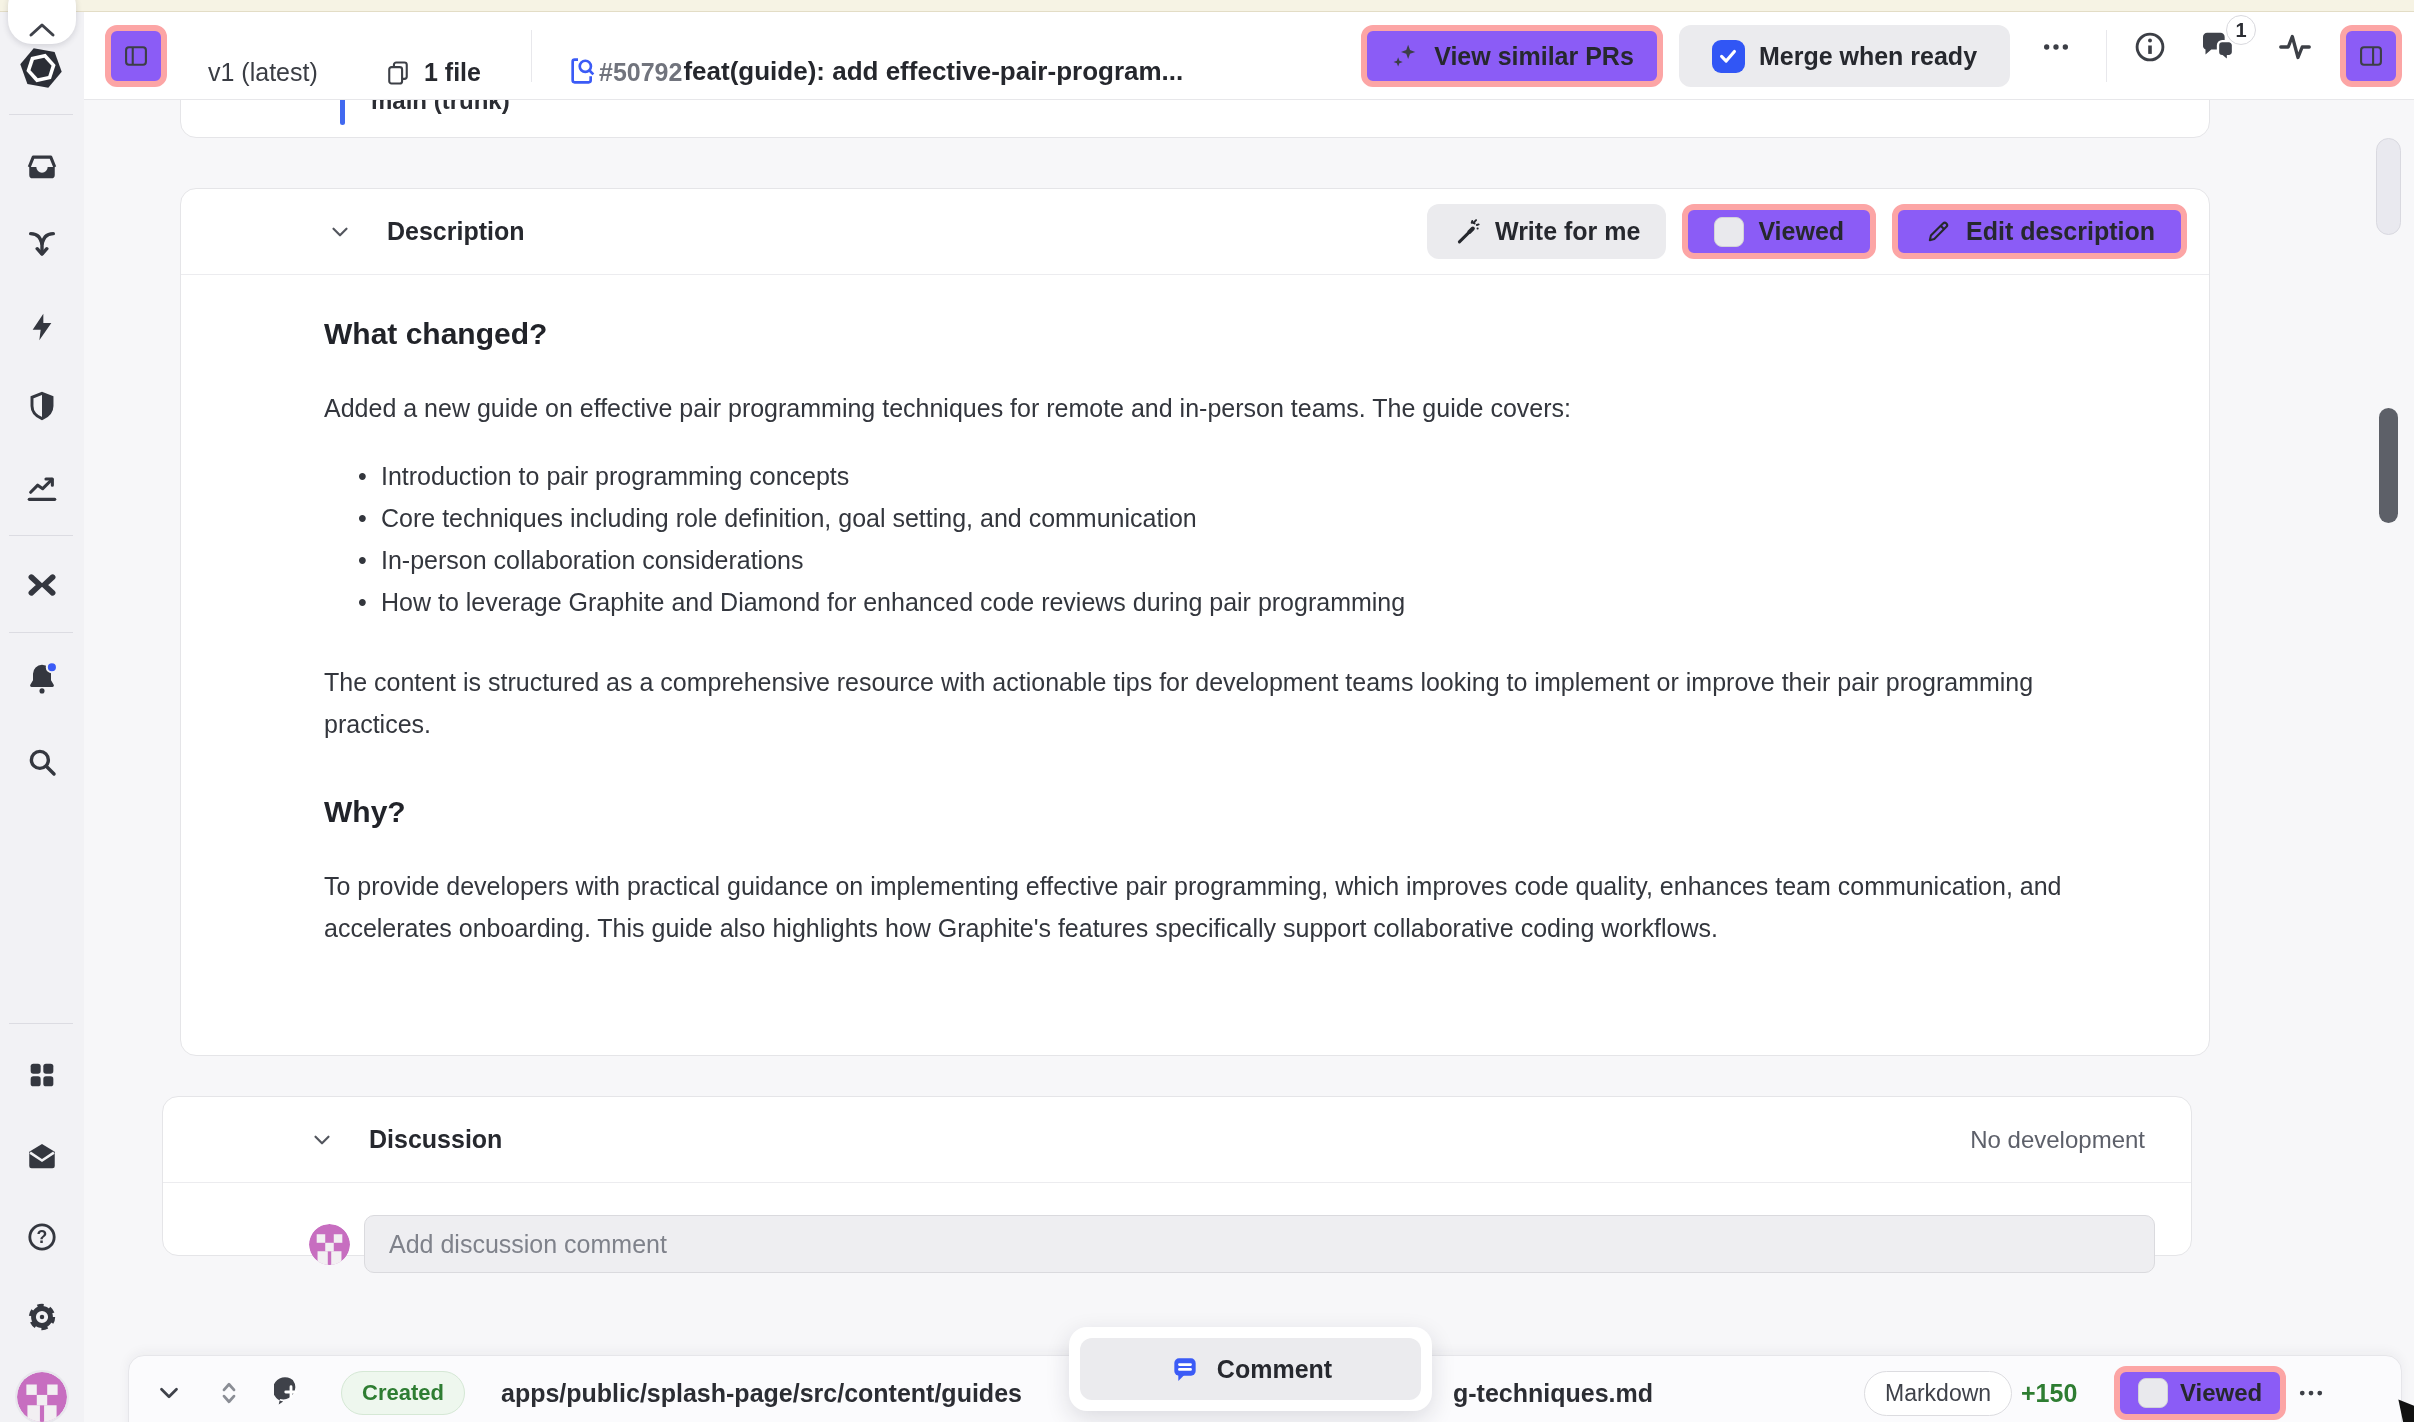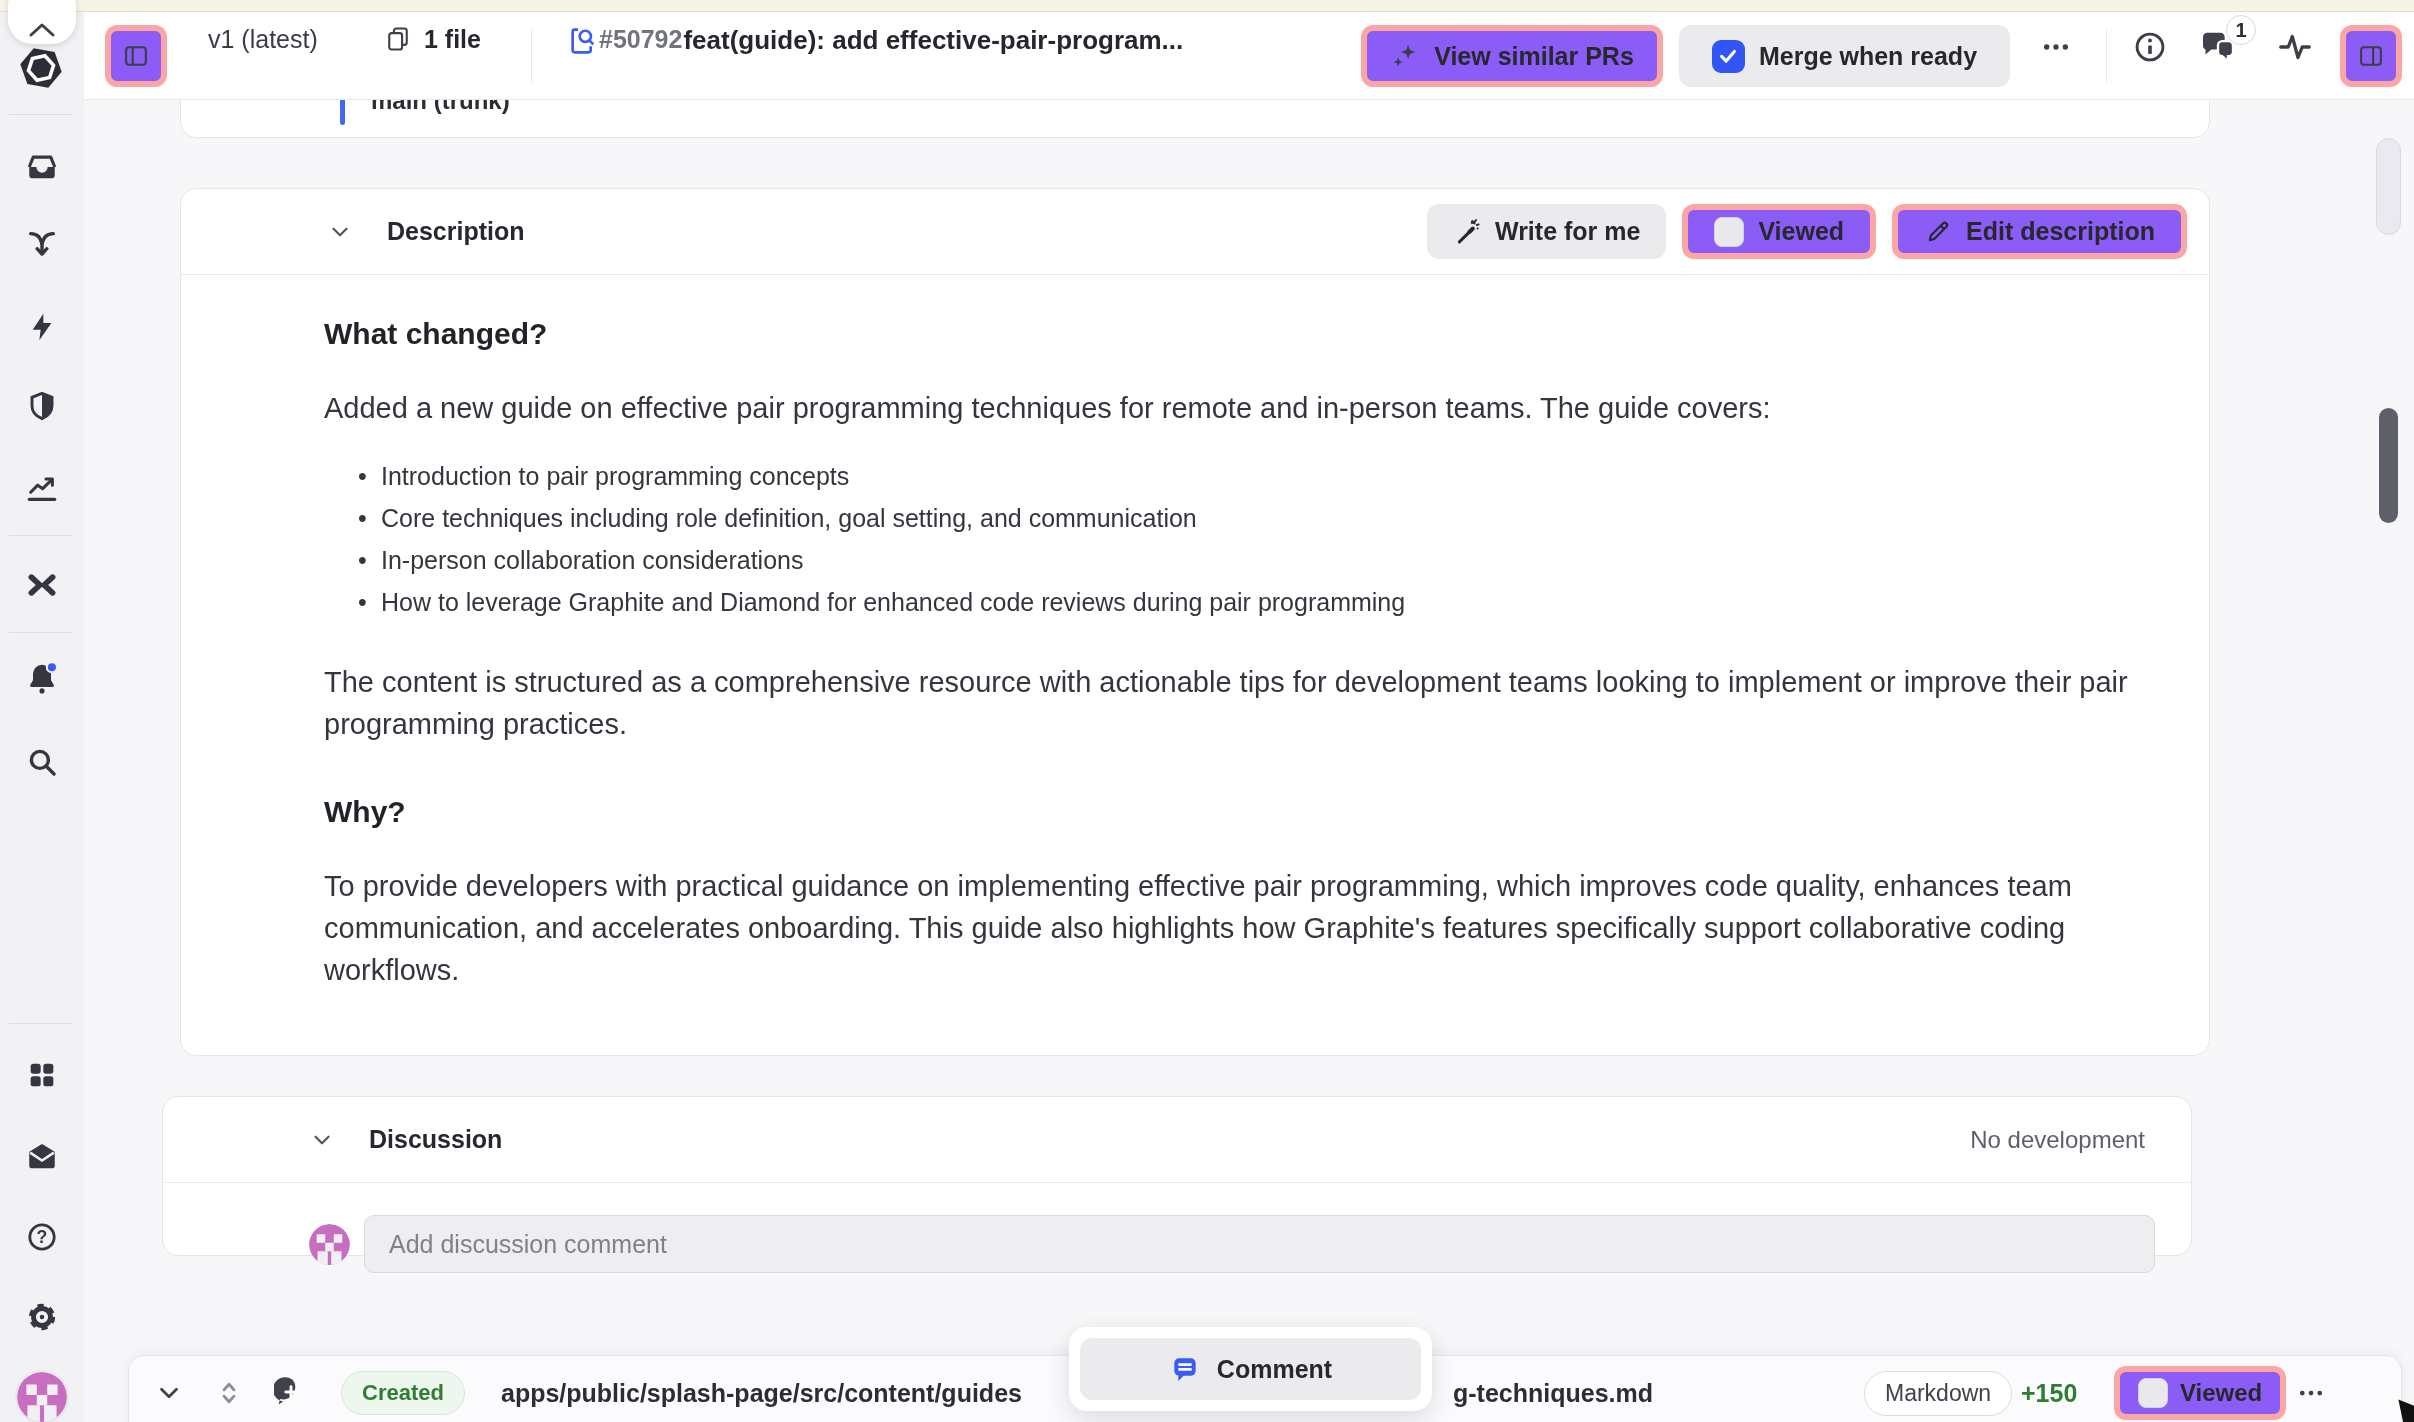--- a/index.html
+++ b/index.html
@@ -23,21 +23,21 @@
   .logo { position:absolute; left:18px; top:33px; width:46px; height:46px; }
   .side-divider { position:absolute; left:9px; width:64px; height:1px; background:#dcdce2; }
   .nav-icon { position:absolute; left:22px; width:40px; height:40px; color:#34373f;
     display:flex; align-items:center; justify-content:center; cursor:pointer; }
   .avatar-s { position:absolute; left:15px; top:1358px; width:54px; height:54px;
     border-radius:50%; overflow:hidden; border:2px solid #e7e7ec; }
 
   
   .toolbar { position:absolute; left:84px; top:12px; width:2330px; height:88px;
     background:#fff; border-bottom:1px solid #e7e7ea; z-index:45; }
-  .tb { position:absolute; top:13px; height:62px; display:flex; align-items:flex-start; }
+  .tb { position:absolute; top:13px; height:62px; display:flex; align-items:flex-end; }
   .btn { border:6px solid #fca5a5; background:#8b5cf6; border-radius:12px;
     display:flex; align-items:center; justify-content:center; gap:14px;
     font-size:25px; font-weight:600; color:#26282e; cursor:pointer; }
   .btn.gray { background:#ebebee; border:none; }
   .tb-text { font-size:25px; color:#3a3d44; font-weight:500; }
   .v-div { position:absolute; top:18px; width:1px; height:52px; background:#e8e8ec; }
   .pr-num { font-size:25px; font-weight:600; color:#71747d; }
   .pr-title { font-size:26px; font-weight:700; color:#25272d; white-space:nowrap; }
   .checkbox-on { width:33px; height:33px; border-radius:9px; background:#3156f5;
     display:flex; align-items:center; justify-content:center; }
@@ -73,21 +73,21 @@
     padding:0 22px 0 146px; border-bottom:1px solid #ececef; }
   .chev { color:#53565e; flex:0 0 auto; cursor:pointer; }
   .card-title { font-size:25px; font-weight:600; color:#26282e; margin-left:34px; }
   .hdr-spacer { flex:1; }
   .hdr-btn { height:55px; padding:0 26px; font-size:25px; }
   .muted { font-size:24px; color:#5d606a; }
 
   .md-body { padding:30px 62px 0 143px; color:#33363d; }
   .md-body h1 { font-size:30px; font-weight:700; color:#212329; margin:12px 0 36px; }
   .md-body h2 { font-size:30px; font-weight:700; color:#212329; margin:50px 0 36px; }
-  .md-body p { font-size:29px; line-height:42px; margin:0 0 26px; max-width:1830px; }
+  .md-body p { font-size:25px; line-height:42px; margin:0 0 26px; max-width:1830px; }
   .md-body ul { list-style:none; margin:0 0 38px; }
   .md-body li { font-size:25px; line-height:42px; padding-left:57px; position:relative; }
   .md-body li::before { content:"•"; position:absolute; left:34px; color:#33363d; }
 
   .disc-row { display:flex; align-items:center; padding:32px 36px 0 146px; gap:14px; }
   .avatar-m { width:41px; height:41px; border-radius:50%; overflow:hidden; flex:0 0 auto; }
   .disc-input { flex:1; height:58px; background:#eeeef1; border:1px solid #dadade;
     border-radius:10px; font-family:"Liberation Sans",sans-serif;
     font-size:25px; color:#7f828b; padding:0 24px; outline:none; }
   .disc-input::placeholder { color:#7f828b; opacity:1; }

